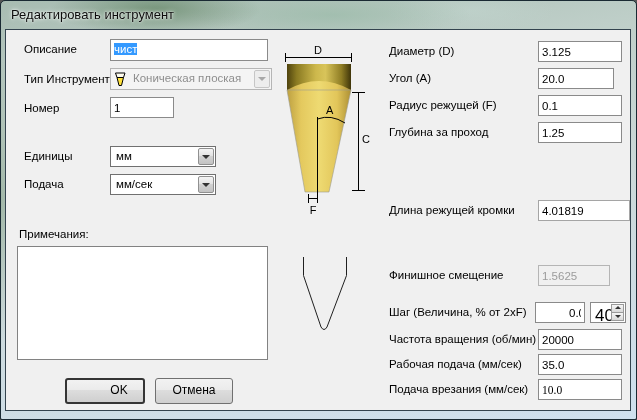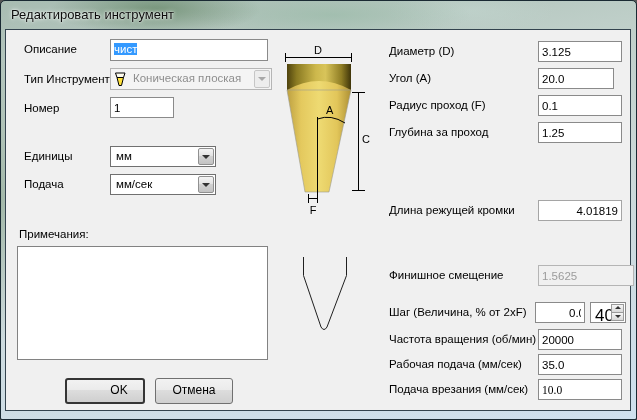--- a/index.html
+++ b/index.html
@@ -169,31 +169,31 @@
 
       <path d="M34.5,223 L34.5,241.5 L52,293 Q55,298 58,293 L77.5,241.5 L77.5,223" fill="none" stroke="#202020" stroke-width="1"></path>
     </svg>
 
     <div class="lbl" style="left:383px;top:15px">Диаметр (D)</div>
     <input class="tb" style="left: 532px; top: 11px; width: 84px; height: 21px;" value="3.125">
 
     <div class="lbl" style="left:383px;top:42px">Угол (A)</div>
     <input class="tb" style="left: 532px; top: 38px; width: 76px; height: 21px;" value="20.0">
 
-    <div class="lbl" style="left:383px;top:69px">Радиус проход (F)</div>
+    <div class="lbl" style="left:383px;top:69px">Радиус режущей (F)</div>
     <input class="tb" style="left: 532px; top: 65px; width: 84px; height: 21px;" value="0.1">
 
     <div class="lbl" style="left:383px;top:96px">Глубина за проход</div>
     <input class="tb" style="left: 532px; top: 92px; width: 84px; height: 21px;" value="1.25">
 
     <div class="lbl" style="left:383px;top:174px">Длина режущей кромки</div>
-    <input class="tb" style="left: 532px; top: 170px; width: 84px; height: 21px; border-color: rgb(165, 165, 165); text-align: right;" readonly="" value="4.01819">
+    <input class="tb" style="left: 532px; top: 170px; width: 92px; height: 21px; border-color: rgb(165, 165, 165);" readonly="" value="4.01819">
 
     <div class="lbl" style="left:383px;top:239px">Финишное смещение</div>
-    <input class="tb dis" style="left: 532px; top: 235px; width: 96px; height: 21px;" disabled="" value="1.5625">
+    <input class="tb dis" style="left: 532px; top: 235px; width: 72px; height: 21px;" disabled="" value="1.5625">
 
     <div class="lbl" style="left:383px;top:276px">Шаг (Величина, % от 2xF)</div>
     <input class="tb" style="left: 529px; top: 272px; width: 50px; height: 21px; padding-left: 33px;" value="0.08">
     <div class="spin" style="left:584px;top:272px;width:36px;height:21px">
       <span class="sval">40</span>
       <span class="sbtns">
         <span class="sbtn" style="display:block">
             <i class="tri-u2"></i>
           </span>
         <span class="sbtn" style="display:block">

